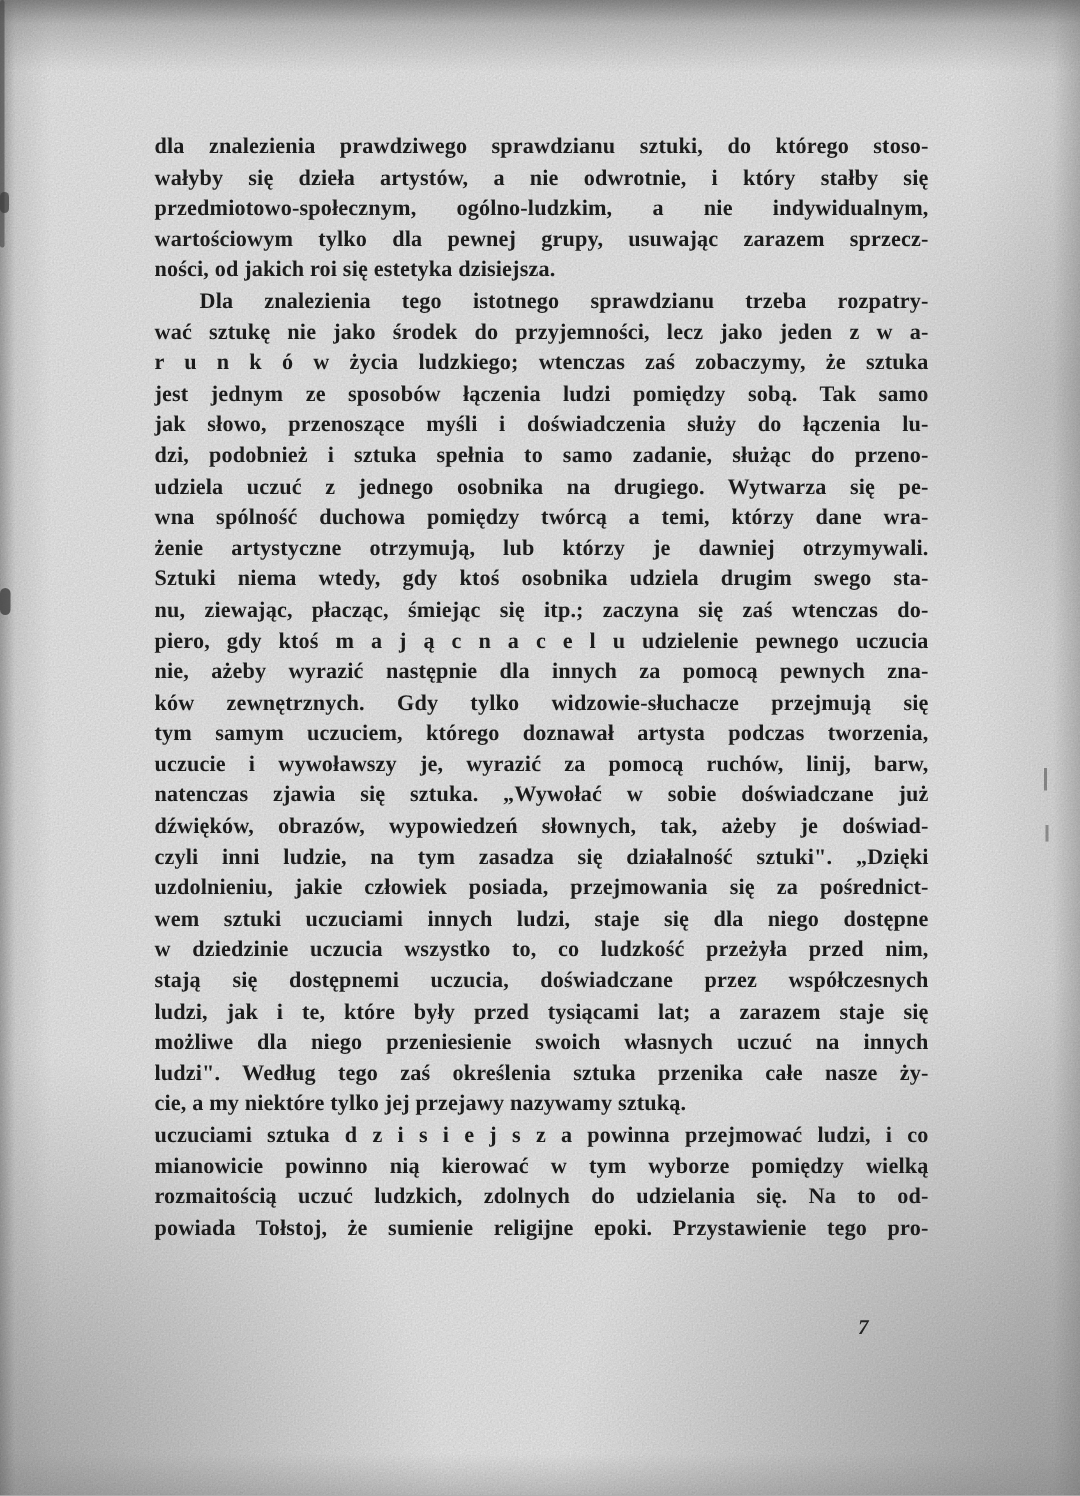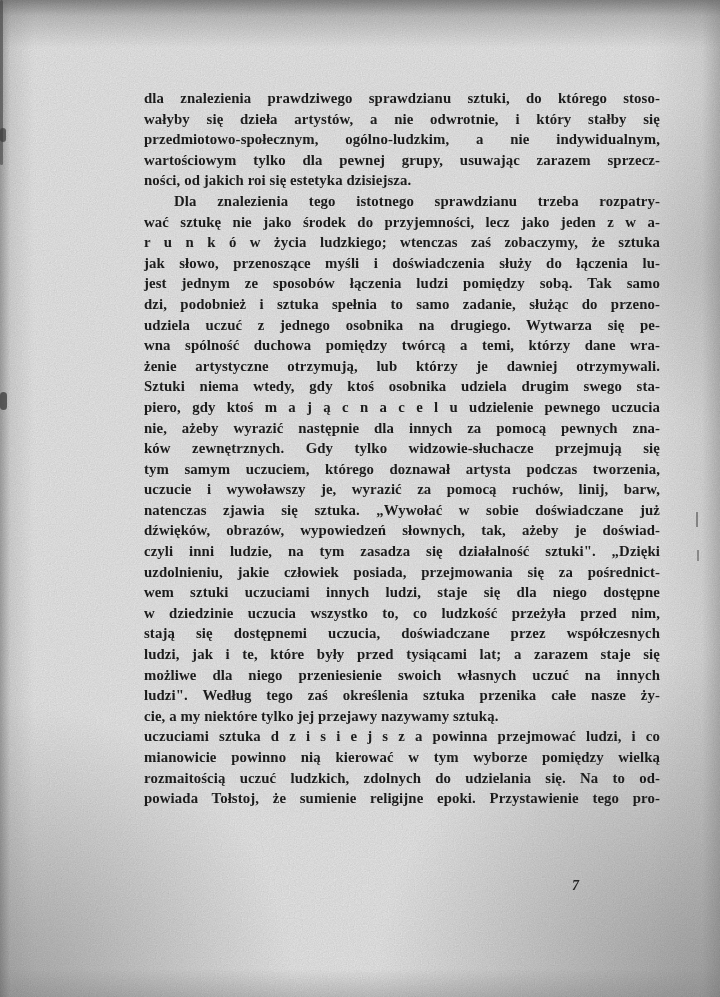--- a/index.html
+++ b/index.html
@@ -18,21 +18,20 @@
       radial-gradient(circle at 100% 26%, rgba(150,150,150,.30) 0%, rgba(190,190,190,0) 16%),
       #e2e2e2;
   }
   .noise { position:absolute; inset:0; width:100%; height:100%; opacity:.55; mix-blend-mode:multiply; pointer-events:none; }
   .text-block {
     position:absolute; left:103px; top:88px; width:516px;
     color:#1c1c1c;
     font-size:14.8px; font-weight:bold;
     line-height:20.6px;
     letter-spacing:.1px;
-    margin-left:41px;
   }
   .para { margin:0; }
   .line { text-align:justify; text-align-last:justify; }
   .line.last { text-align-last:left; }
   .line.indent { text-indent:30px; }
   .page-number {
     position:absolute; left:572px; top:878px;
     color:#242424; font-size:14px; font-weight:bold; font-style:italic;
   }
   
@@ -69,27 +68,28 @@
         <div class="line">dla znalezienia prawdziwego sprawdzianu sztuki, do którego stoso-</div>
         <div class="line">wałyby się dzieła artystów, a nie odwrotnie, i który  stałby  się</div>
         <div class="line">przedmiotowo-społecznym, ogólno-ludzkim, a nie indywidualnym,</div>
         <div class="line">wartościowym tylko dla pewnej grupy, usuwając zarazem sprzecz-</div>
         <div class="line last">ności, od jakich roi się estetyka dzisiejsza.</div>
       </div>
       <div class="para">
         <div class="line indent">Dla znalezienia tego istotnego sprawdzianu trzeba rozpatry-</div>
         <div class="line">wać sztukę nie jako środek do przyjemności, lecz jako jeden z w a-</div>
         <div class="line">r u n k ó w   życia ludzkiego; wtenczas zaś zobaczymy, że sztuka</div>
+        <div class="line">jest jednym ze sposobów łączenia ludzi pomiędzy sobą. Tak samo</div>
         <div class="line">jak słowo, przenoszące myśli i doświadczenia służy  do łączenia lu-</div>
-        <div class="line">jest jednym ze sposobów łączenia ludzi pomiędzy sobą. Tak samo</div>
         <div class="line">dzi, podobnież i sztuka spełnia to samo zadanie, służąc do przeno-</div>
         <div class="line">udziela uczuć z jednego osobnika na drugiego. Wytwarza się pe-</div>
         <div class="line">wna spólność duchowa pomiędzy twórcą a temi, którzy dane wra-</div>
         <div class="line">żenie artystyczne otrzymują, lub którzy je dawniej  otrzymywali.</div>
         <div class="line">Sztuki niema wtedy, gdy ktoś osobnika udziela drugim swego sta-</div>
+        <div class="line">nu, ziewając, płacząc, śmiejąc się itp.; zaczyna się zaś wtenczas do-</div>
         <div class="line">piero, gdy ktoś m a j ą c  n a  c e l u  udzielenie pewnego uczucia</div>
         <div class="line">nie, ażeby wyrazić następnie dla innych za pomocą pewnych zna-</div>
         <div class="line">ków zewnętrznych. Gdy tylko widzowie-słuchacze przejmują się</div>
         <div class="line">tym samym uczuciem, którego doznawał artysta podczas tworzenia,</div>
         <div class="line">uczucie i wywoławszy je, wyrazić za pomocą ruchów, linij, barw,</div>
         <div class="line">natenczas zjawia się sztuka. „Wywołać w sobie doświadczane już</div>
         <div class="line">dźwięków, obrazów, wypowiedzeń słownych, tak, ażeby je doświad-</div>
         <div class="line">czyli inni ludzie, na tym zasadza się działalność sztuki". „Dzięki</div>
         <div class="line">uzdolnieniu, jakie człowiek posiada, przejmowania się za pośrednict-</div>
         <div class="line">wem sztuki uczuciami innych ludzi, staje się dla niego dostępne</div>

